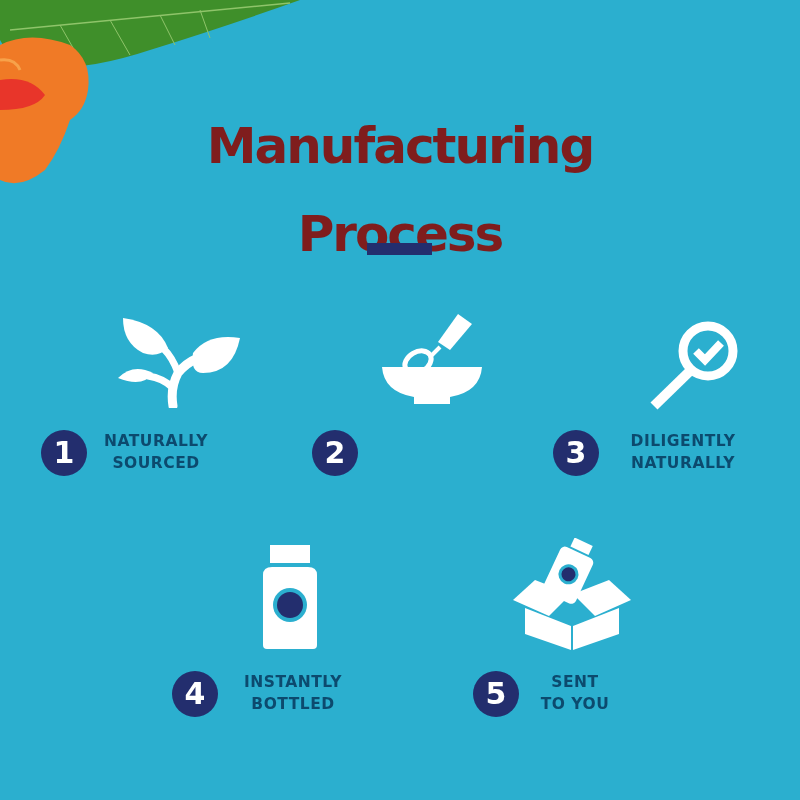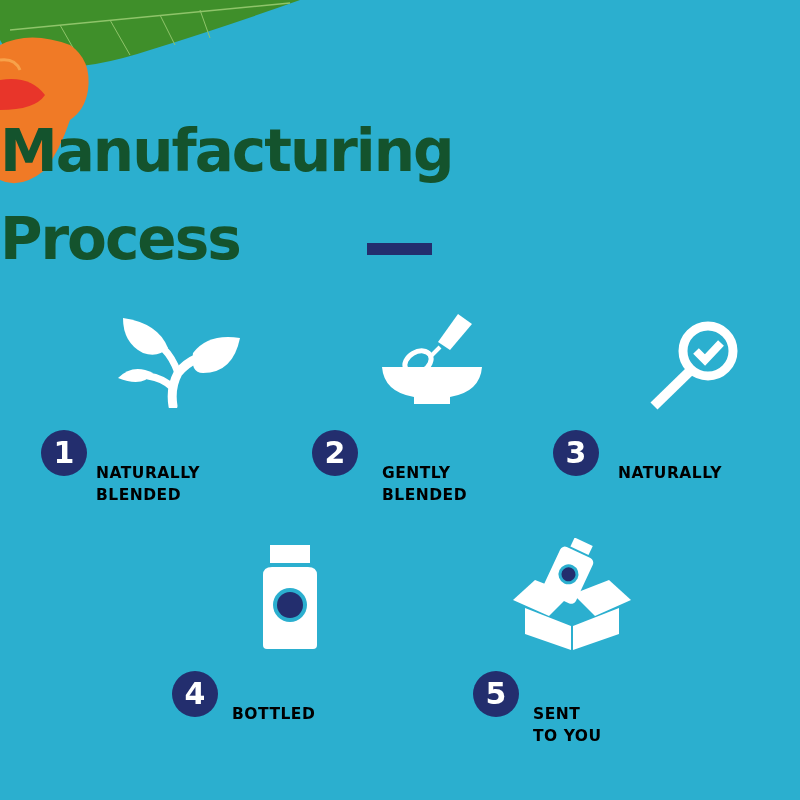--- a/index.html
+++ b/index.html
@@ -7,42 +7,41 @@
   .canvas {
     position:relative; width:800px; height:800px;
     background:#2bafcf;
     font-family:"DejaVu Sans", "Liberation Sans", sans-serif;
     overflow:hidden;
   }
   .leaf { position:absolute; left:0; top:0; }
   .flower { position:absolute; left:0; top:0; }
   .title {
     position:absolute; left:0; right:0; top:68px;
-    text-align:left; color:#14532d;
+    text-align:center; color:#7f1d1d;
     font-family:"DejaVu Sans", sans-serif; font-weight:bold;
-    font-size:58px; line-height:88px; letter-spacing:-2px;
+    font-size:50px; line-height:88px; letter-spacing:-2px;
   }
   .title .line { display:block; }
   .rule {
     position:absolute; left:367px; top:243px; width:65px; height:12px;
     background:#232e6e;
   }
   .icon { position:absolute; }
   .badge {
     position:absolute; width:46px; height:46px; border-radius:50%;
     background:#232e6e; color:#fff; text-align:center;
     font-weight:bold; font-size:30px; line-height:46px;
     font-family:"DejaVu Sans", sans-serif;
   }
   .label {
-    position:absolute; color:#000000; font-weight:bold;
-    font-size:15.5px; line-height:22px; text-align:left;
+    position:absolute; color:#0c4a6e; font-weight:bold;
+    font-size:15.5px; line-height:22px; text-align:center;
     letter-spacing:0.5px;
     font-family:"DejaVu Sans", sans-serif;
-    margin-top:32px;
   }
   .label span { display:block; }
 </style>
 </head>
 <body>
 
 <div class="canvas">
 
   <svg class="leaf" width="310" height="80" viewBox="0 0 310 80">
     <path d="M0 0 L300 0 Q230 25 150 50 Q90 70 40 68 Q10 60 0 40 Z" fill="#3f8f2a"></path>
@@ -66,53 +65,51 @@
     <path d="M55 88 Q52 70 60 55 Q68 45 80 40" stroke="#fff" stroke-width="9" fill="none" stroke-linecap="round"></path>
     <path d="M55 70 Q45 60 30 58" stroke="#fff" stroke-width="7" fill="none" stroke-linecap="round"></path>
     <path d="M60 55 Q55 40 45 30" stroke="#fff" stroke-width="7" fill="none" stroke-linecap="round"></path>
     <path d="M5 0 Q40 5 50 30 Q40 40 25 35 Q5 25 5 0 Z" fill="#fff"></path>
     <path d="M122 20 Q90 15 75 35 Q72 55 85 55 Q115 55 122 20 Z" fill="#fff"></path>
     <path d="M0 60 Q15 45 35 55 Q25 70 0 60 Z" fill="#fff"></path>
   </svg>
   <div class="badge" style="left:41px;top:430px">1</div>
   <div class="label" style="left:96px;top:430px;width:120px">
     <span>NATURALLY</span>
-    <span>BLENDED</span>
+    <span>SOURCED</span>
   </div>
 
   <svg class="icon" style="left:380px;top:312px" width="105" height="98" viewBox="0 0 105 98">
     <path d="M78 2 L92 12 L70 38 L58 30 Z" fill="#fff"></path>
     <path d="M60 35 L50 45" stroke="#fff" stroke-width="4"></path>
     <ellipse cx="38" cy="50" rx="14" ry="10" stroke="#fff" stroke-width="5" fill="none" transform="rotate(-30 38 50)"></ellipse>
     <path d="M2 55 L102 55 Q100 80 70 85 L70 92 L34 92 L34 85 Q4 80 2 55 Z" fill="#fff"></path>
   </svg>
   <div class="badge" style="left:312px;top:430px">2</div>
-  <div class="label" style="left:382px;top:430px;width:110px">
-    <span>GENTLY</span>
-    <span>BLENDED</span>
-  </div>
 
   <svg class="icon" style="left:646px;top:318px" width="100" height="95" viewBox="0 0 100 95">
     <circle cx="62" cy="33" r="25" stroke="#fff" stroke-width="9" fill="none"></circle>
     <path d="M45 52 L8 88" stroke="#fff" stroke-width="10" stroke-linecap="butt"></path>
     <path d="M50 33 L59 42 L75 25" stroke="#fff" stroke-width="8" fill="none"></path>
   </svg>
   <div class="badge" style="left:553px;top:430px">3</div>
   <div class="label" style="left:618px;top:430px;width:130px">
+    <span>DILIGENTLY</span>
     <span>NATURALLY</span>
   </div>
 
   <svg class="icon" style="left:260px;top:545px" width="60" height="105" viewBox="0 0 60 105">
     <rect x="10" y="0" width="40" height="18" fill="#fff"></rect>
     <path d="M3 30 Q3 22 12 22 L48 22 Q57 22 57 30 L57 100 Q57 104 53 104 L7 104 Q3 104 3 100 Z" fill="#fff"></path>
     <circle cx="30" cy="60" r="17" fill="#2bafcf"></circle>
     <circle cx="30" cy="60" r="13" fill="#232e6e"></circle>
   </svg>
   <div class="badge" style="left:172px;top:671px">4</div>
   <div class="label" style="left:232px;top:671px;width:122px">
+    <span>INSTANTLY</span>
     <span>BOTTLED</span>
   </div>
 
   <svg class="icon" style="left:513px;top:538px" width="118" height="112" viewBox="0 0 118 112">
     <g transform="rotate(25 55 35)">
       <rect x="46" y="0" width="20" height="10" fill="#fff"></rect>
       <rect x="38" y="12" width="36" height="50" rx="5" fill="#fff"></rect>
       <circle cx="56" cy="36" r="10" fill="#2bafcf"></circle>
       <circle cx="56" cy="36" r="7" fill="#232e6e"></circle>
     </g>

